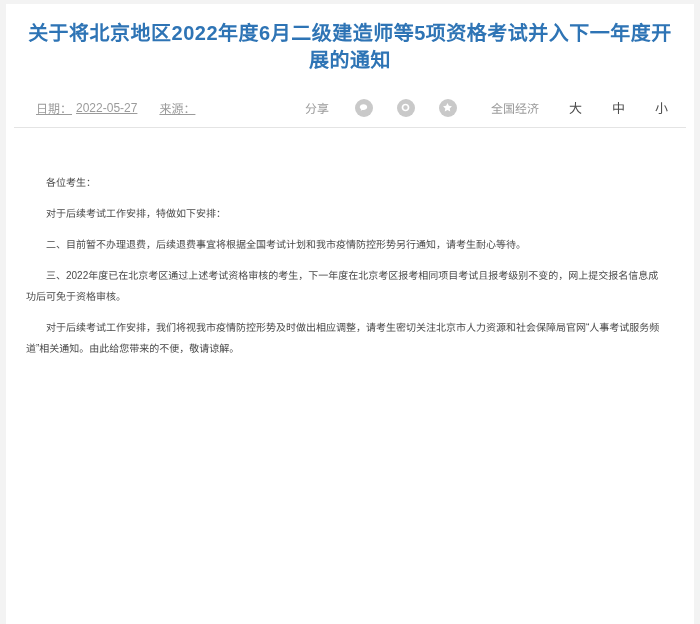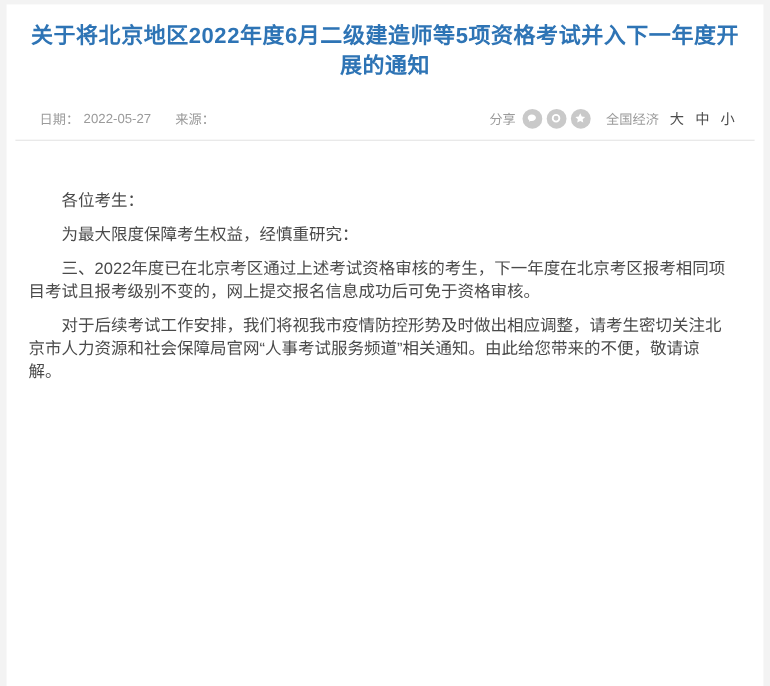--- a/index.html
+++ b/index.html
@@ -28,23 +28,23 @@
   }
   
   .meta-bar {
     display: flex;
     justify-content: space-between;
     align-items: center;
     margin: 24px 26px 0 30px;
     font-size: 12px;
     color: #9b9b9b;
   }
-  .meta-left { display: flex; align-items: center; gap: 4px; }
+  .meta-left { display: flex; align-items: center; gap: 4px; text-decoration: underline; }
   .meta-left .src { margin-left: 18px; text-align: right; }
-  .meta-right { display: flex; align-items: center; gap: 4px; }
+  .meta-right { display: flex; align-items: center; gap: 24px; }
   .share-label { margin-right: 2px; }
   .share-icon {
     width: 18px; height: 18px;
     border-radius: 50%;
     background: #c9c9c9;
     display: inline-flex;
     align-items: center;
     justify-content: center;
     cursor: pointer;
   }
@@ -57,21 +57,21 @@
     font-size: 13px;
   }
   .divider {
     border: none;
     border-top: 1px solid #e4e4e4;
     margin: 10px 8px 0 8px;
   }
   
   .article-body {
     padding: 44px 30px 0 20px;
-    font-size: 15px;
+    font-size: 10px;
     color: #4a4a4a;
     line-height: 21px;
   }
   .article-body p {
     text-indent: 2em;
     margin-bottom: 10px;
     word-break: break-all;
   }
 </style>
 </head>
@@ -113,18 +113,19 @@
       <span class="fs-opt">大</span>
       <span class="fs-opt">中</span>
       <span class="fs-opt">小</span>
     </div>
   </div>
 
   <hr class="divider">
 
   <div class="article-body">
     <p>各位考生：</p>
-    <p>为最大限度保障考生权益，经慎重研究：</p>
+    <p>对于后续考试工作安排，特做如下安排：</p>
+    <p>二、目前暂不办理退费，后续退费事宜将根据全国考试计划和我市疫情防控形势另行通知，请考生耐心等待。</p>
     <p>三、2022年度已在北京考区通过上述考试资格审核的考生，下一年度在北京考区报考相同项目考试且报考级别不变的，网上提交报名信息成功后可免于资格审核。</p>
     <p>对于后续考试工作安排，我们将视我市疫情防控形势及时做出相应调整，请考生密切关注北京市人力资源和社会保障局官网“人事考试服务频道”相关通知。由此给您带来的不便，敬请谅解。</p>
   </div>
 
 </div>
 
 </body></html>

